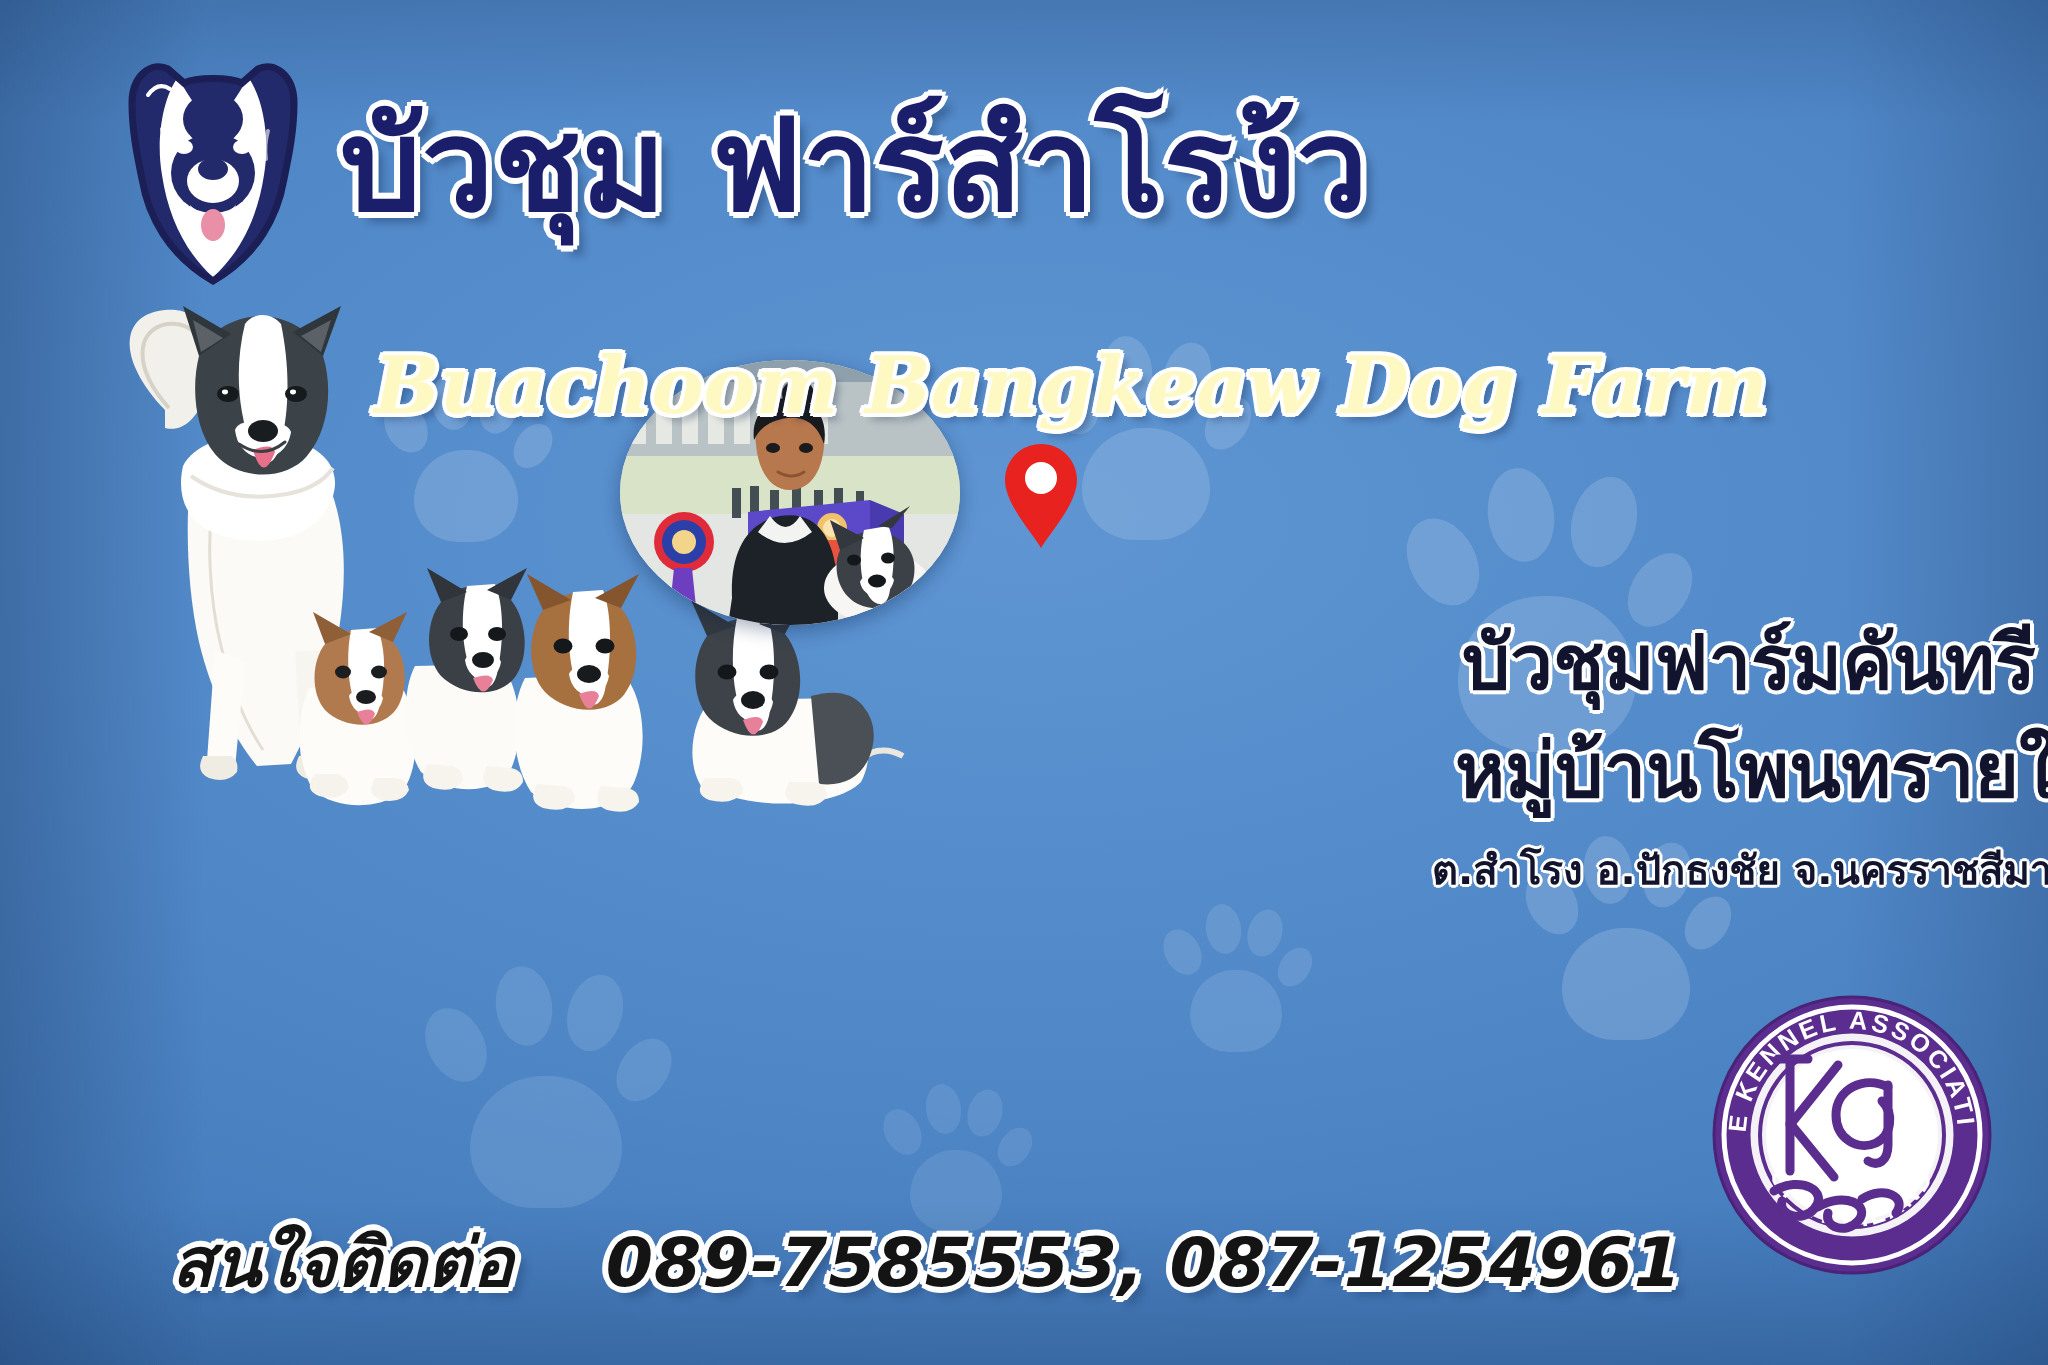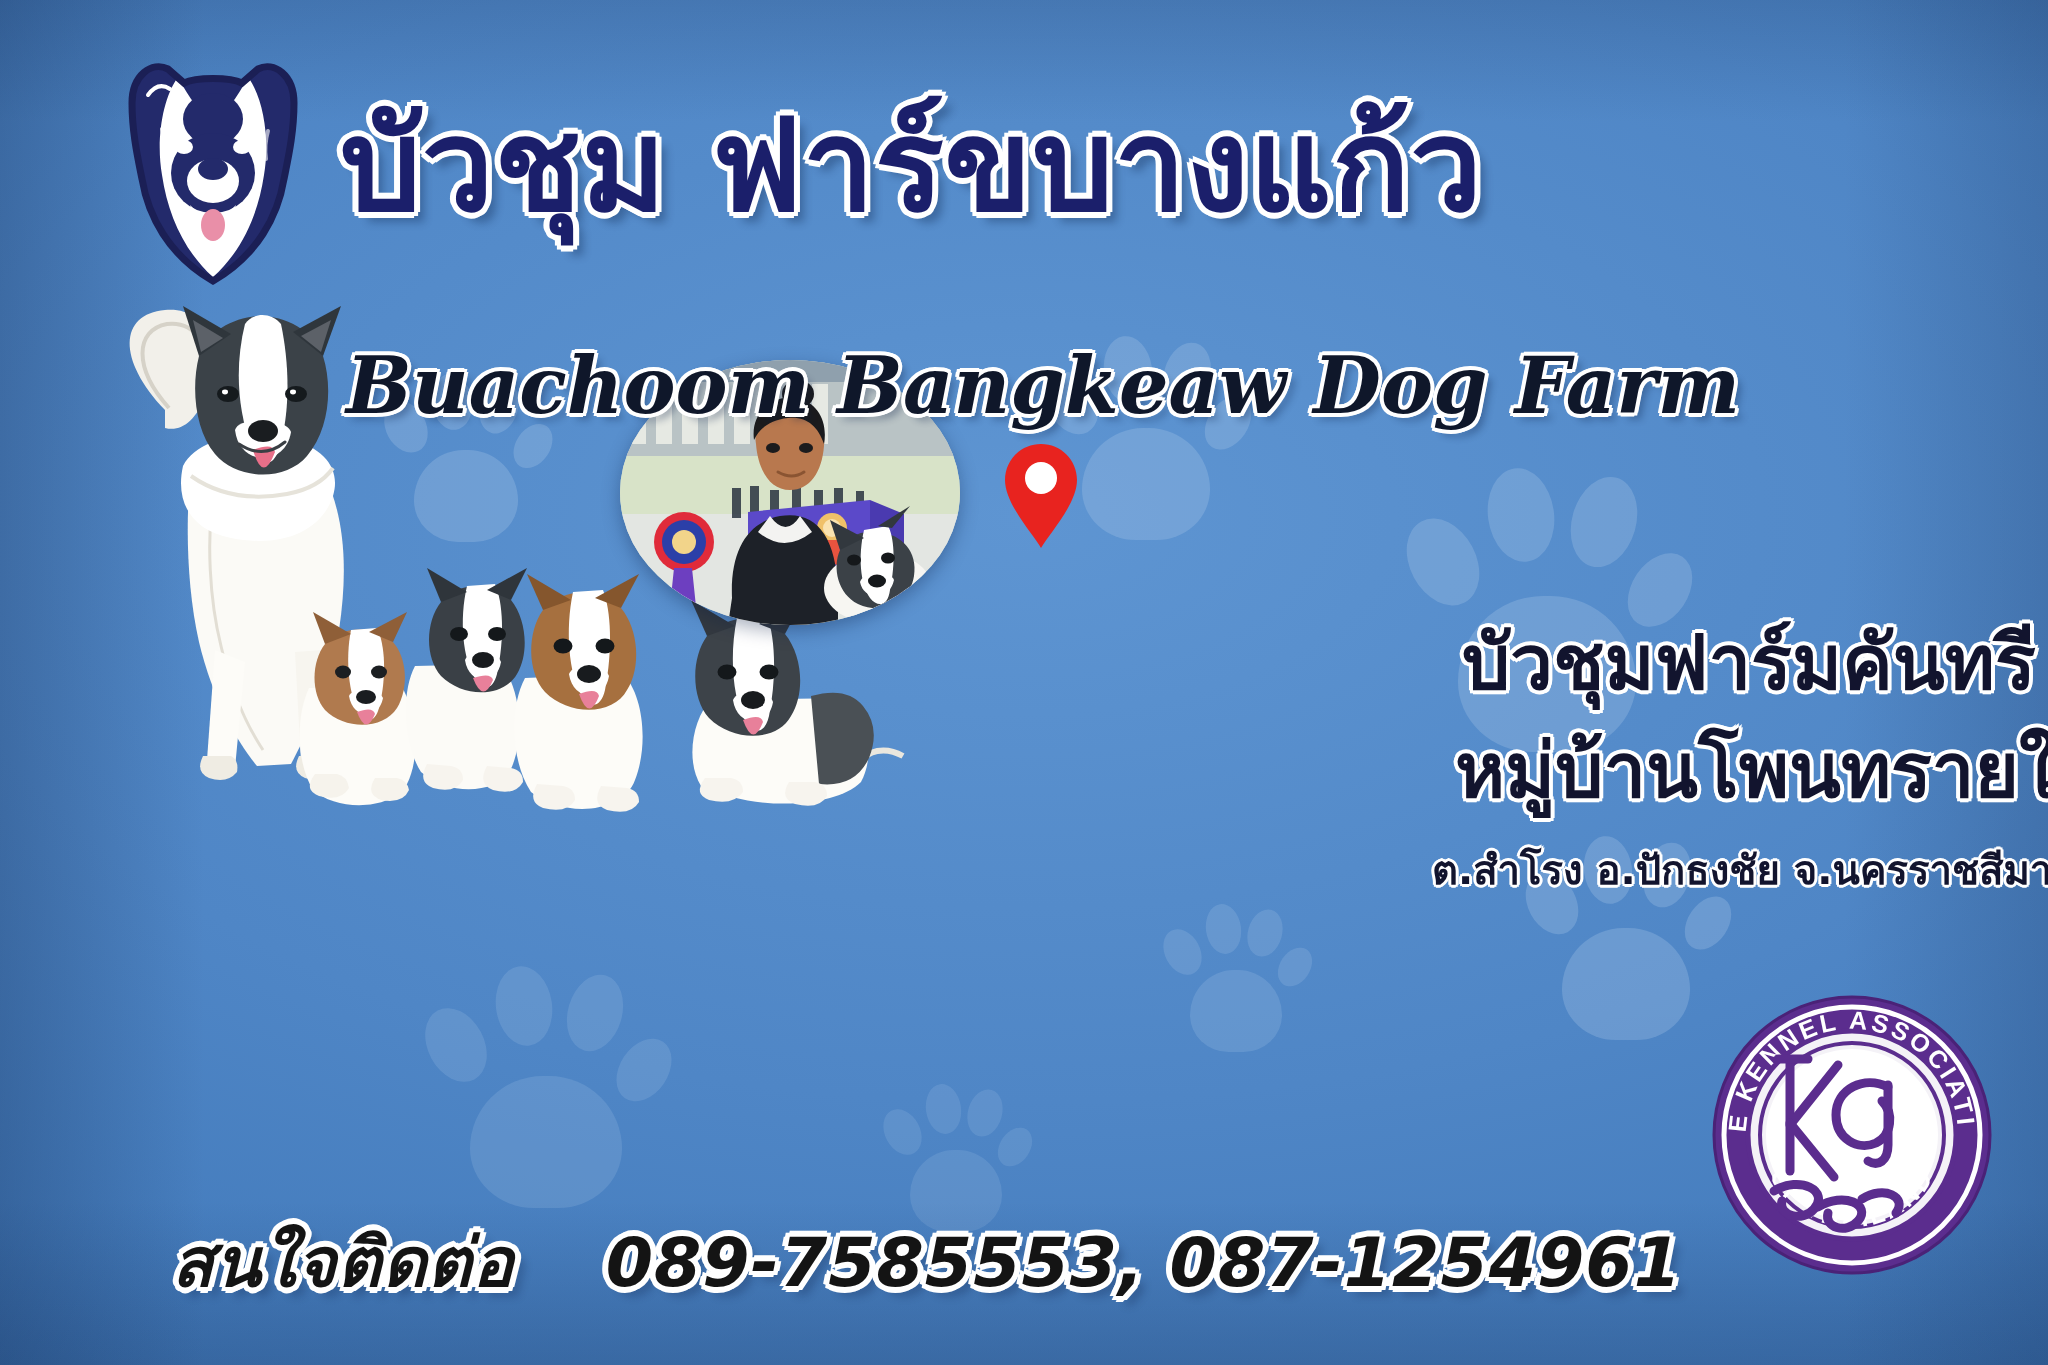--- a/index.html
+++ b/index.html
@@ -40,27 +40,28 @@
     text-shadow:
       -4px 0 0 #fff, 4px 0 0 #fff, 0 -4px 0 #fff, 0 4px 0 #fff,
       -4px -4px 0 #fff, 4px -4px 0 #fff, -4px 4px 0 #fff, 4px 4px 0 #fff,
       -6px 0 0 #fff, 6px 0 0 #fff, 0 -6px 0 #fff, 0 6px 0 #fff,
       10px 10px 9px rgba(10,30,70,.33);
   }
   .script-title{
     position:absolute;
     font-family:"DejaVu Serif","Liberation Serif",serif;
     font-style:italic;font-weight:bold;
-    color:#0f172a;
+    color:#fef9c3;
     white-space:nowrap;
     text-shadow:
       -3px 0 0 #fff, 3px 0 0 #fff, 0 -3px 0 #fff, 0 3px 0 #fff,
       -3px -3px 0 #fff, 3px -3px 0 #fff, -3px 3px 0 #fff, 3px 3px 0 #fff,
       -4px 0 0 #fff, 4px 0 0 #fff, 0 -4px 0 #fff, 0 4px 0 #fff,
       7px 7px 7px rgba(10,30,70,.30);
+    margin-left: 28px;
   }
   .addr-line{
     position:absolute;
     font-family:"DejaVu Sans","Liberation Sans",sans-serif;
     font-weight:bold;color:#12142e;white-space:nowrap;
     text-shadow:
       -3px 0 0 #fff, 3px 0 0 #fff, 0 -3px 0 #fff, 0 3px 0 #fff,
       -3px -3px 0 #fff, 3px -3px 0 #fff, -3px 3px 0 #fff, 3px 3px 0 #fff,
       -4px 0 0 #fff, 4px 0 0 #fff, 0 -4px 0 #fff, 0 4px 0 #fff;
   }
@@ -382,21 +383,21 @@
         <path d="M-8 18 L-18 -12 L16 6 Z" fill="#32383e"></path>
         <path d="M44 -4 L62 -26 L30 -6 Z" fill="#32383e"></path>
         <ellipse cx="6" cy="28" rx="7" ry="5.5" fill="#15181b"></ellipse>
         <ellipse cx="40" cy="26" rx="7" ry="5.5" fill="#15181b"></ellipse>
         <path d="M12 50 C16 70 42 68 46 48 C42 38 16 38 12 50 Z" fill="#ffffff"></path>
         <ellipse cx="29" cy="49" rx="9" ry="6.5" fill="#15181b"></ellipse>
       </g>
     </svg>
   </div>
 
-  <div class="thai-title" style="left:340px;top:96px;font-size:128px;line-height:1.1;">บัวชุม  ฟาร์ขบางแก้ว</div>
+  <div class="thai-title" style="left:340px;top:96px;font-size:128px;line-height:1.1;">บัวชุม  ฟาร์สำโรง้ว</div>
 
   <div class="script-title" style="left:346px;top:345px;font-size:78px;line-height:1.05;">Buachoom Bangkeaw Dog Farm</div>
 
   <div id="map-pin">
     <svg viewBox="0 0 76 108" width="76" height="108" aria-hidden="true">
       <path d="M38 2 C18 2 2 18 2 38 C2 62 30 92 38 106 C46 92 74 62 74 38 C74 18 58 2 38 2 Z" fill="#e8231f"></path>
       <circle cx="38" cy="36" r="16" fill="#ffffff"></circle>
     </svg>
   </div>
 

